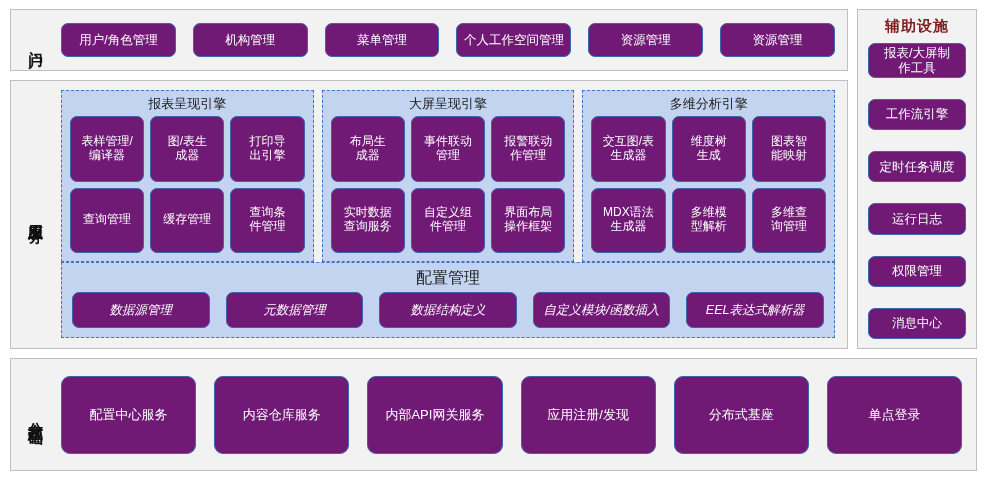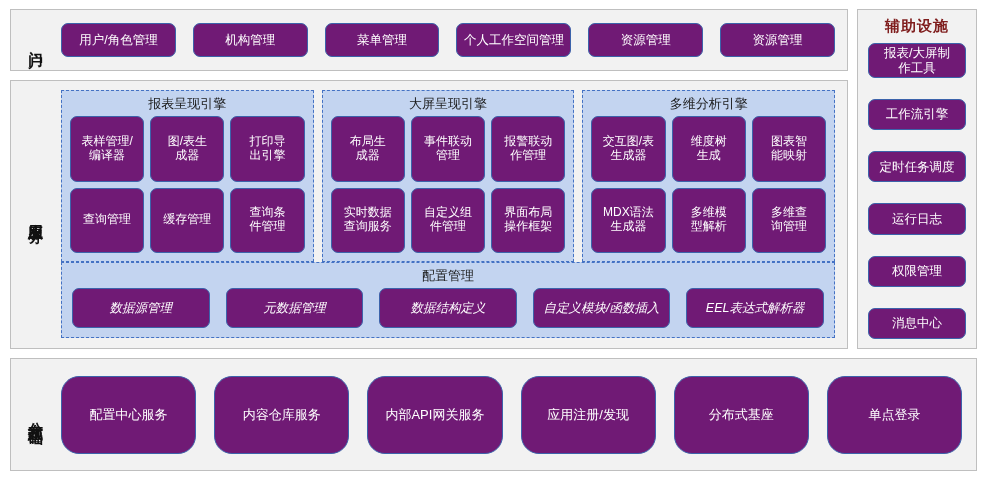--- a/index.html
+++ b/index.html
@@ -164,21 +164,21 @@
     background: #c3d4f0;
     border: 1px dashed #4472c4;
     box-sizing: border-box;
     padding: 4px 10px 9px 10px;
     height: 76px;
     display: flex;
     flex-direction: column;
   }
   .config-title {
     text-align: center;
-    font-size: 13px;
+    font-size: 16px;
     color: #1b1b1b;
     padding: 2px 0 5px 0;
     line-height: 1.1;
   }
   .config-items {
     flex: 1 1 auto;
     display: flex;
     flex-direction: row;
     gap: 16px;
     align-items: stretch;
@@ -229,21 +229,21 @@
     display: flex;
     flex-direction: row;
     align-items: center;
     gap: 18px;
     padding: 0 14px 0 2px;
   }
   .bottom-items .btn {
     flex: 1 1 0;
     height: 78px;
     font-size: 13px;
-    border-radius: 18px;
+    border-radius: 9px;
   }
 </style>
 </head>
 <body>
 
 <div class="canvas">
 
   <div class="upper">
 
     <div class="upper-left">

